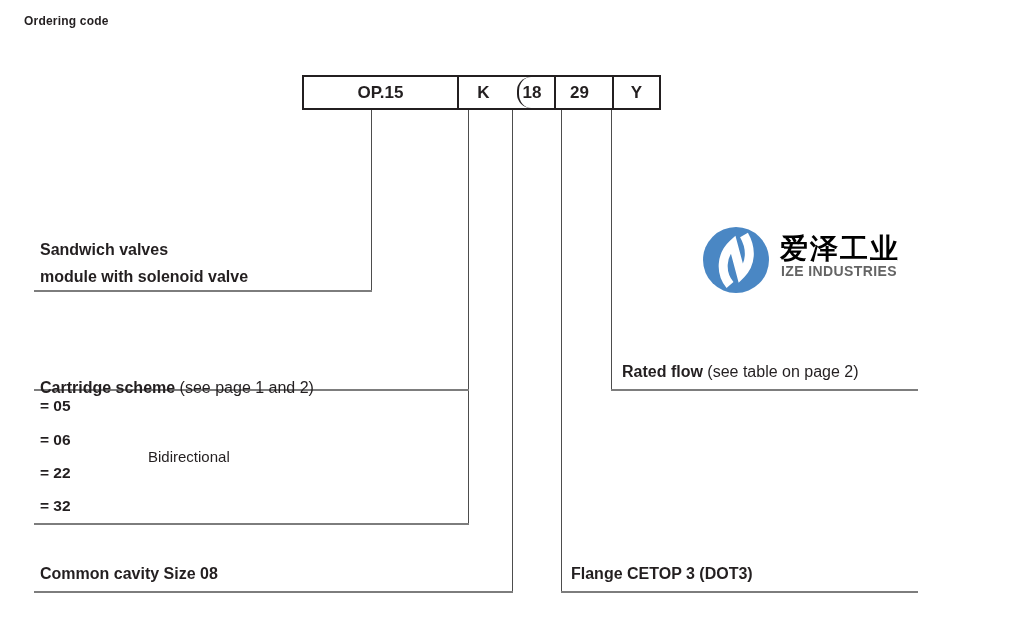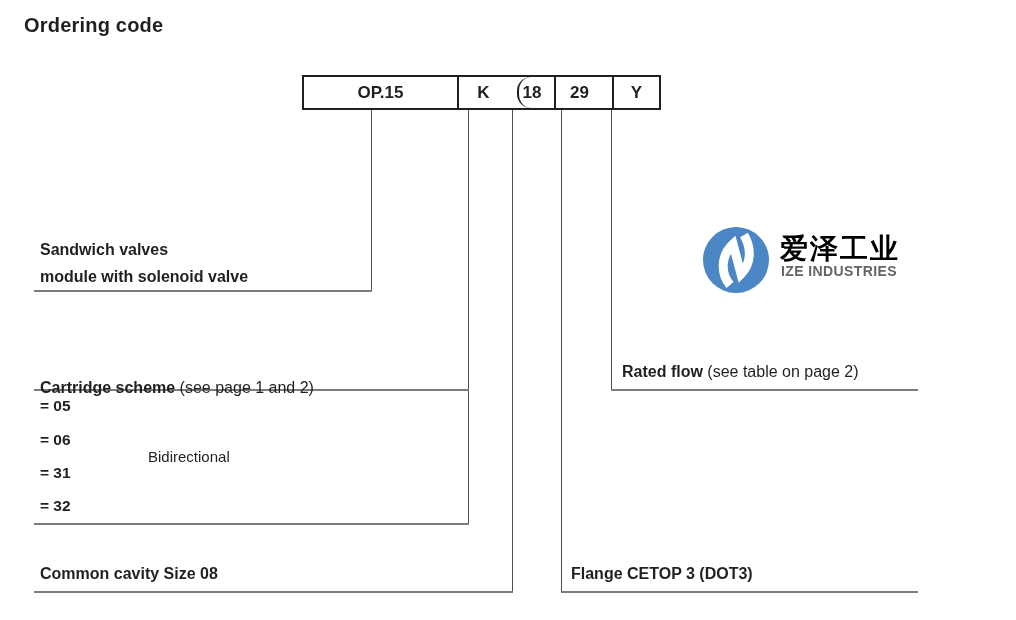--- a/index.html
+++ b/index.html
@@ -10,21 +10,21 @@
     background: #ffffff;
     font-family: "Liberation Sans", sans-serif;
     color: #231f20;
     overflow: hidden;
   }
   .abs { position: absolute; }
 
   
   .page-title {
     left: 24px; top: 14px;
-    font-size: 20px; font-weight: bold; letter-spacing: 0.2px; text-align: right;
+    font-size: 12px; font-weight: bold; letter-spacing: 0.2px; text-align: right;
   }
 
   
   .code-box {
     left: 302px; top: 75px;
     display: flex;
     border: 2px solid #231f20;
     height: 35px;
     background: #ffffff;
   }
@@ -101,21 +101,21 @@
 <div class="abs hline" style="left:611px; top:389px; width:307px;"></div>
 
 <div class="abs lbl sandwich-label">
   <div>Sandwich valves</div>
   <div>module with solenoid valve</div>
 </div>
 
 <div class="abs lbl cartridge-label"><span>Cartridge scheme</span><span class="note"> (see page 1 and 2)</span></div>
 <div class="abs option opt-0">= 05</div>
 <div class="abs option opt-1">= 06</div>
-<div class="abs option opt-2">= 31</div>
+<div class="abs option opt-2">= 22</div>
 <div class="abs option opt-3">= 32</div>
 <div class="abs bidirectional-label">Bidirectional</div>
 
 <div class="abs lbl common-label">Common cavity Size 08</div>
 
 <div class="abs lbl flange-label">Flange CETOP 3 (DOT3)</div>
 
 <div class="abs lbl rated-label"><span>Rated flow</span><span class="note"> (see table on page 2)</span></div>
 
 <div class="abs logo-mark">

